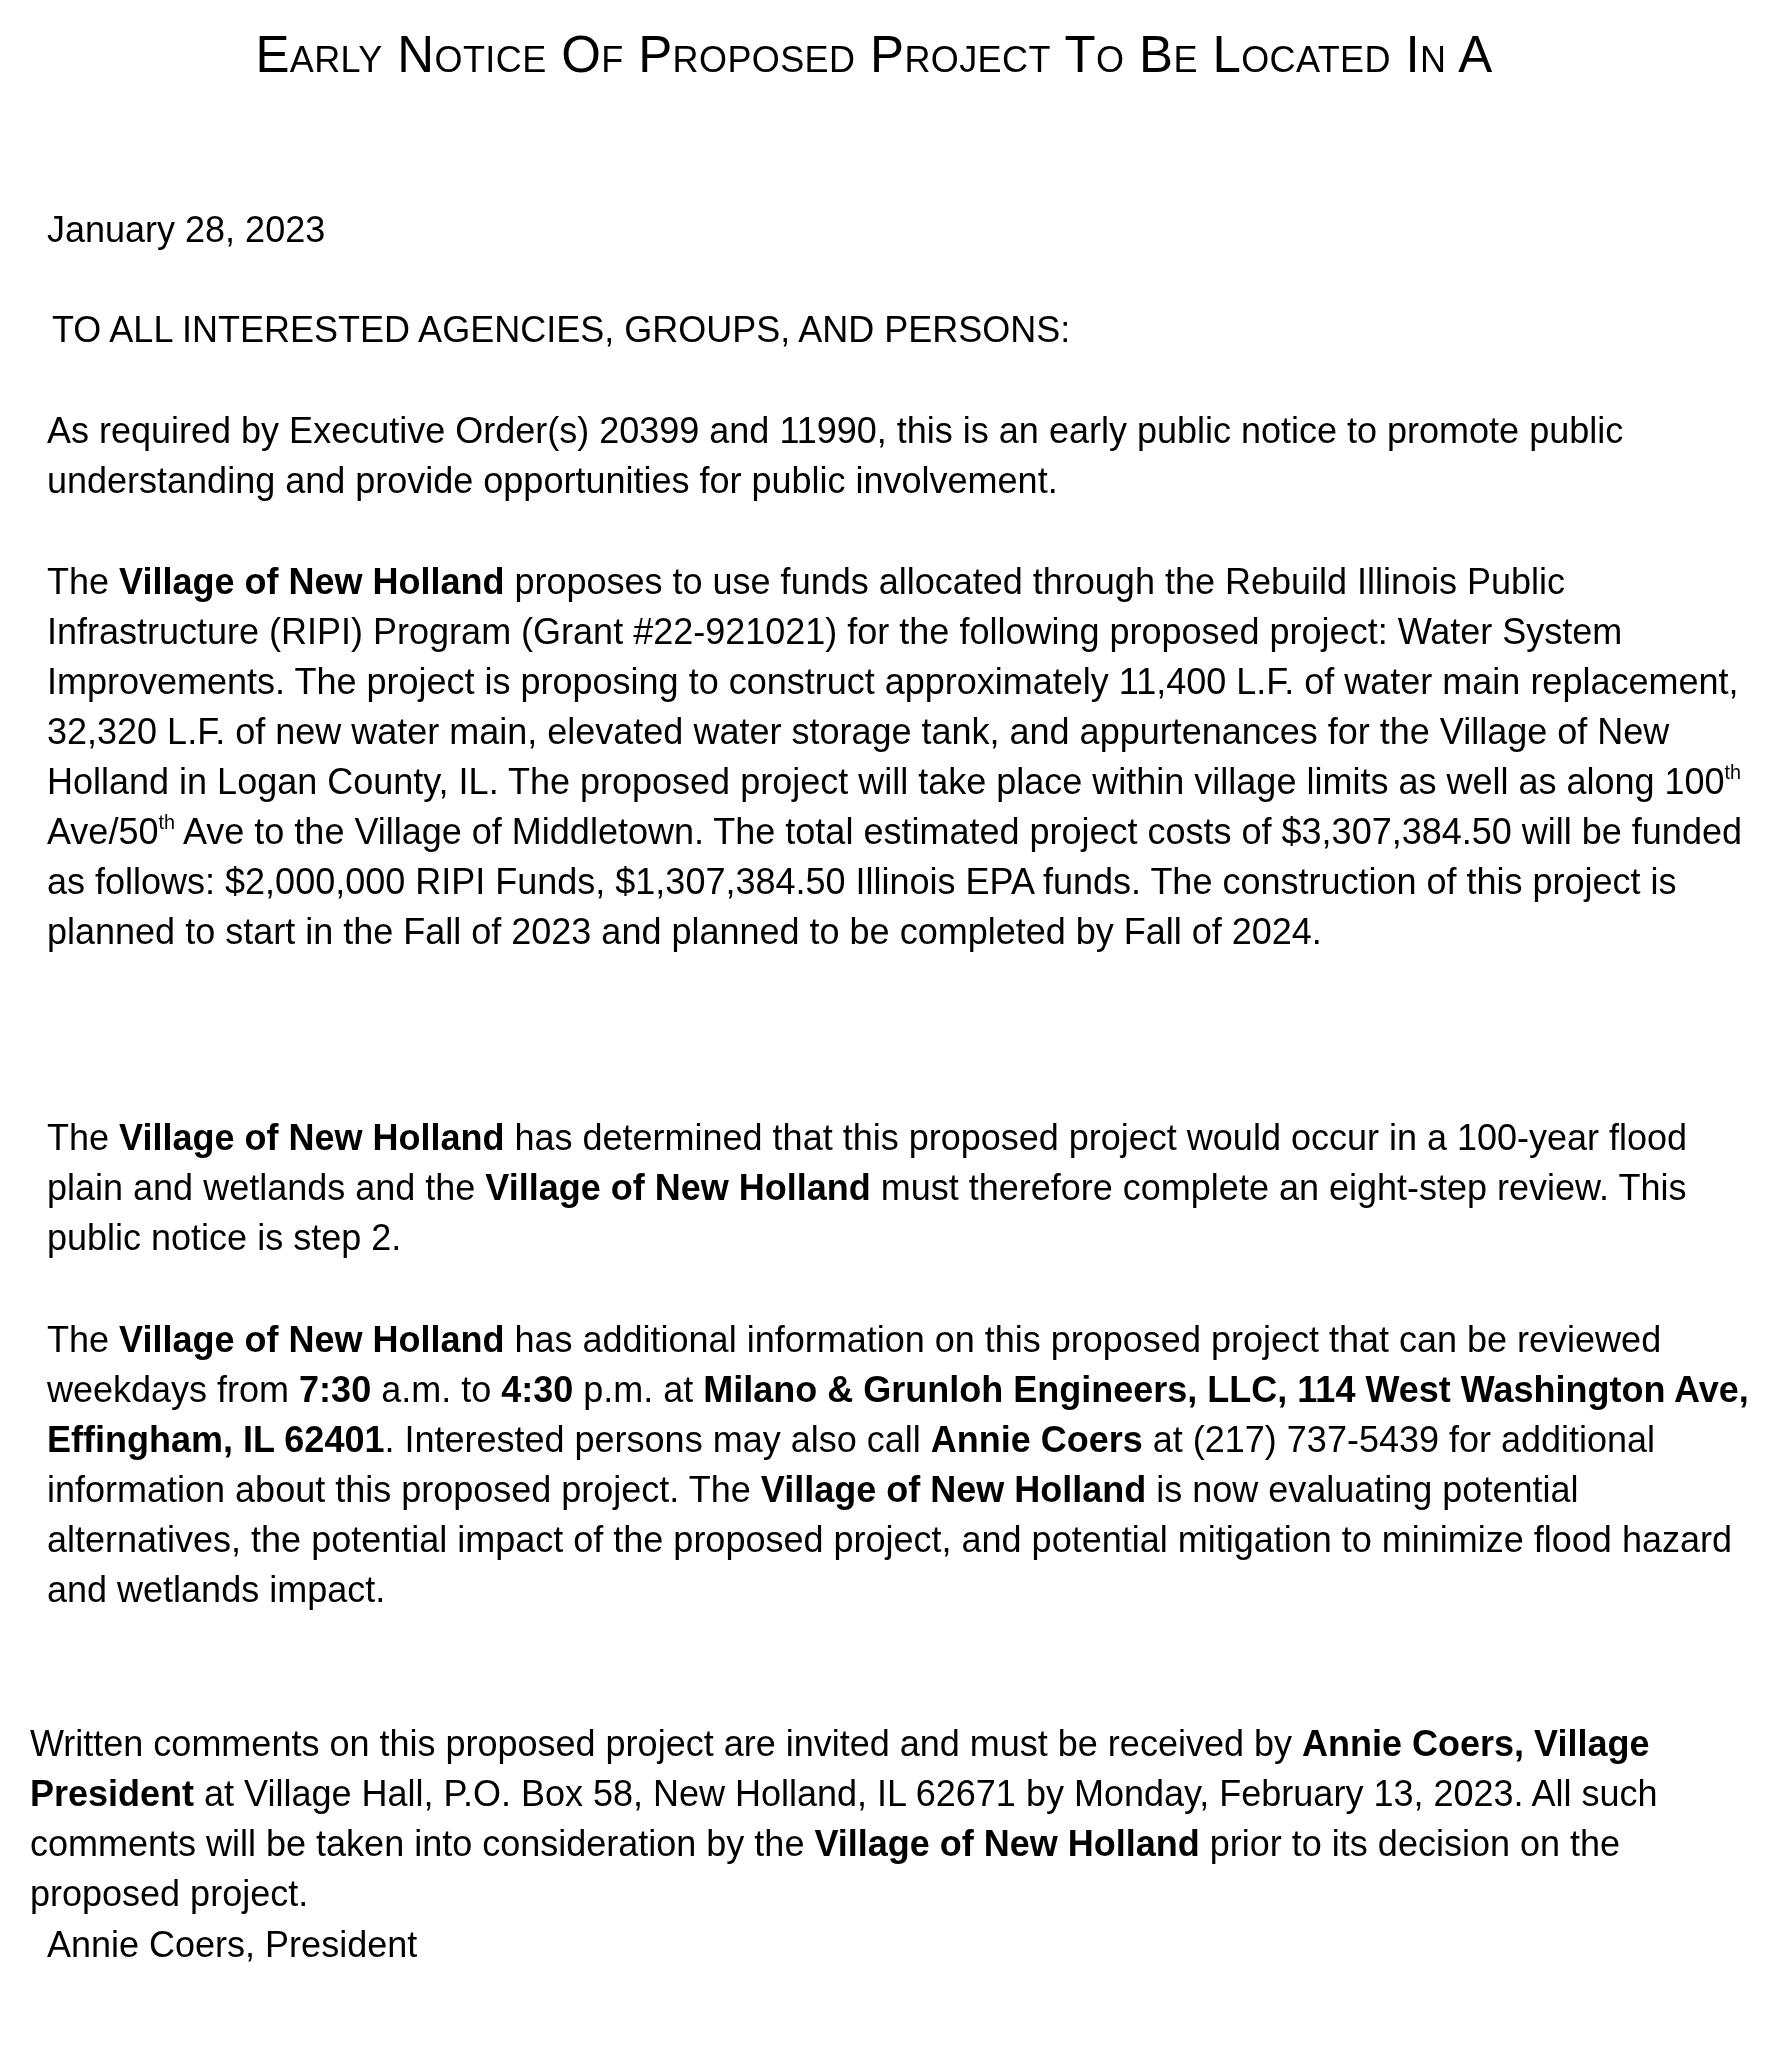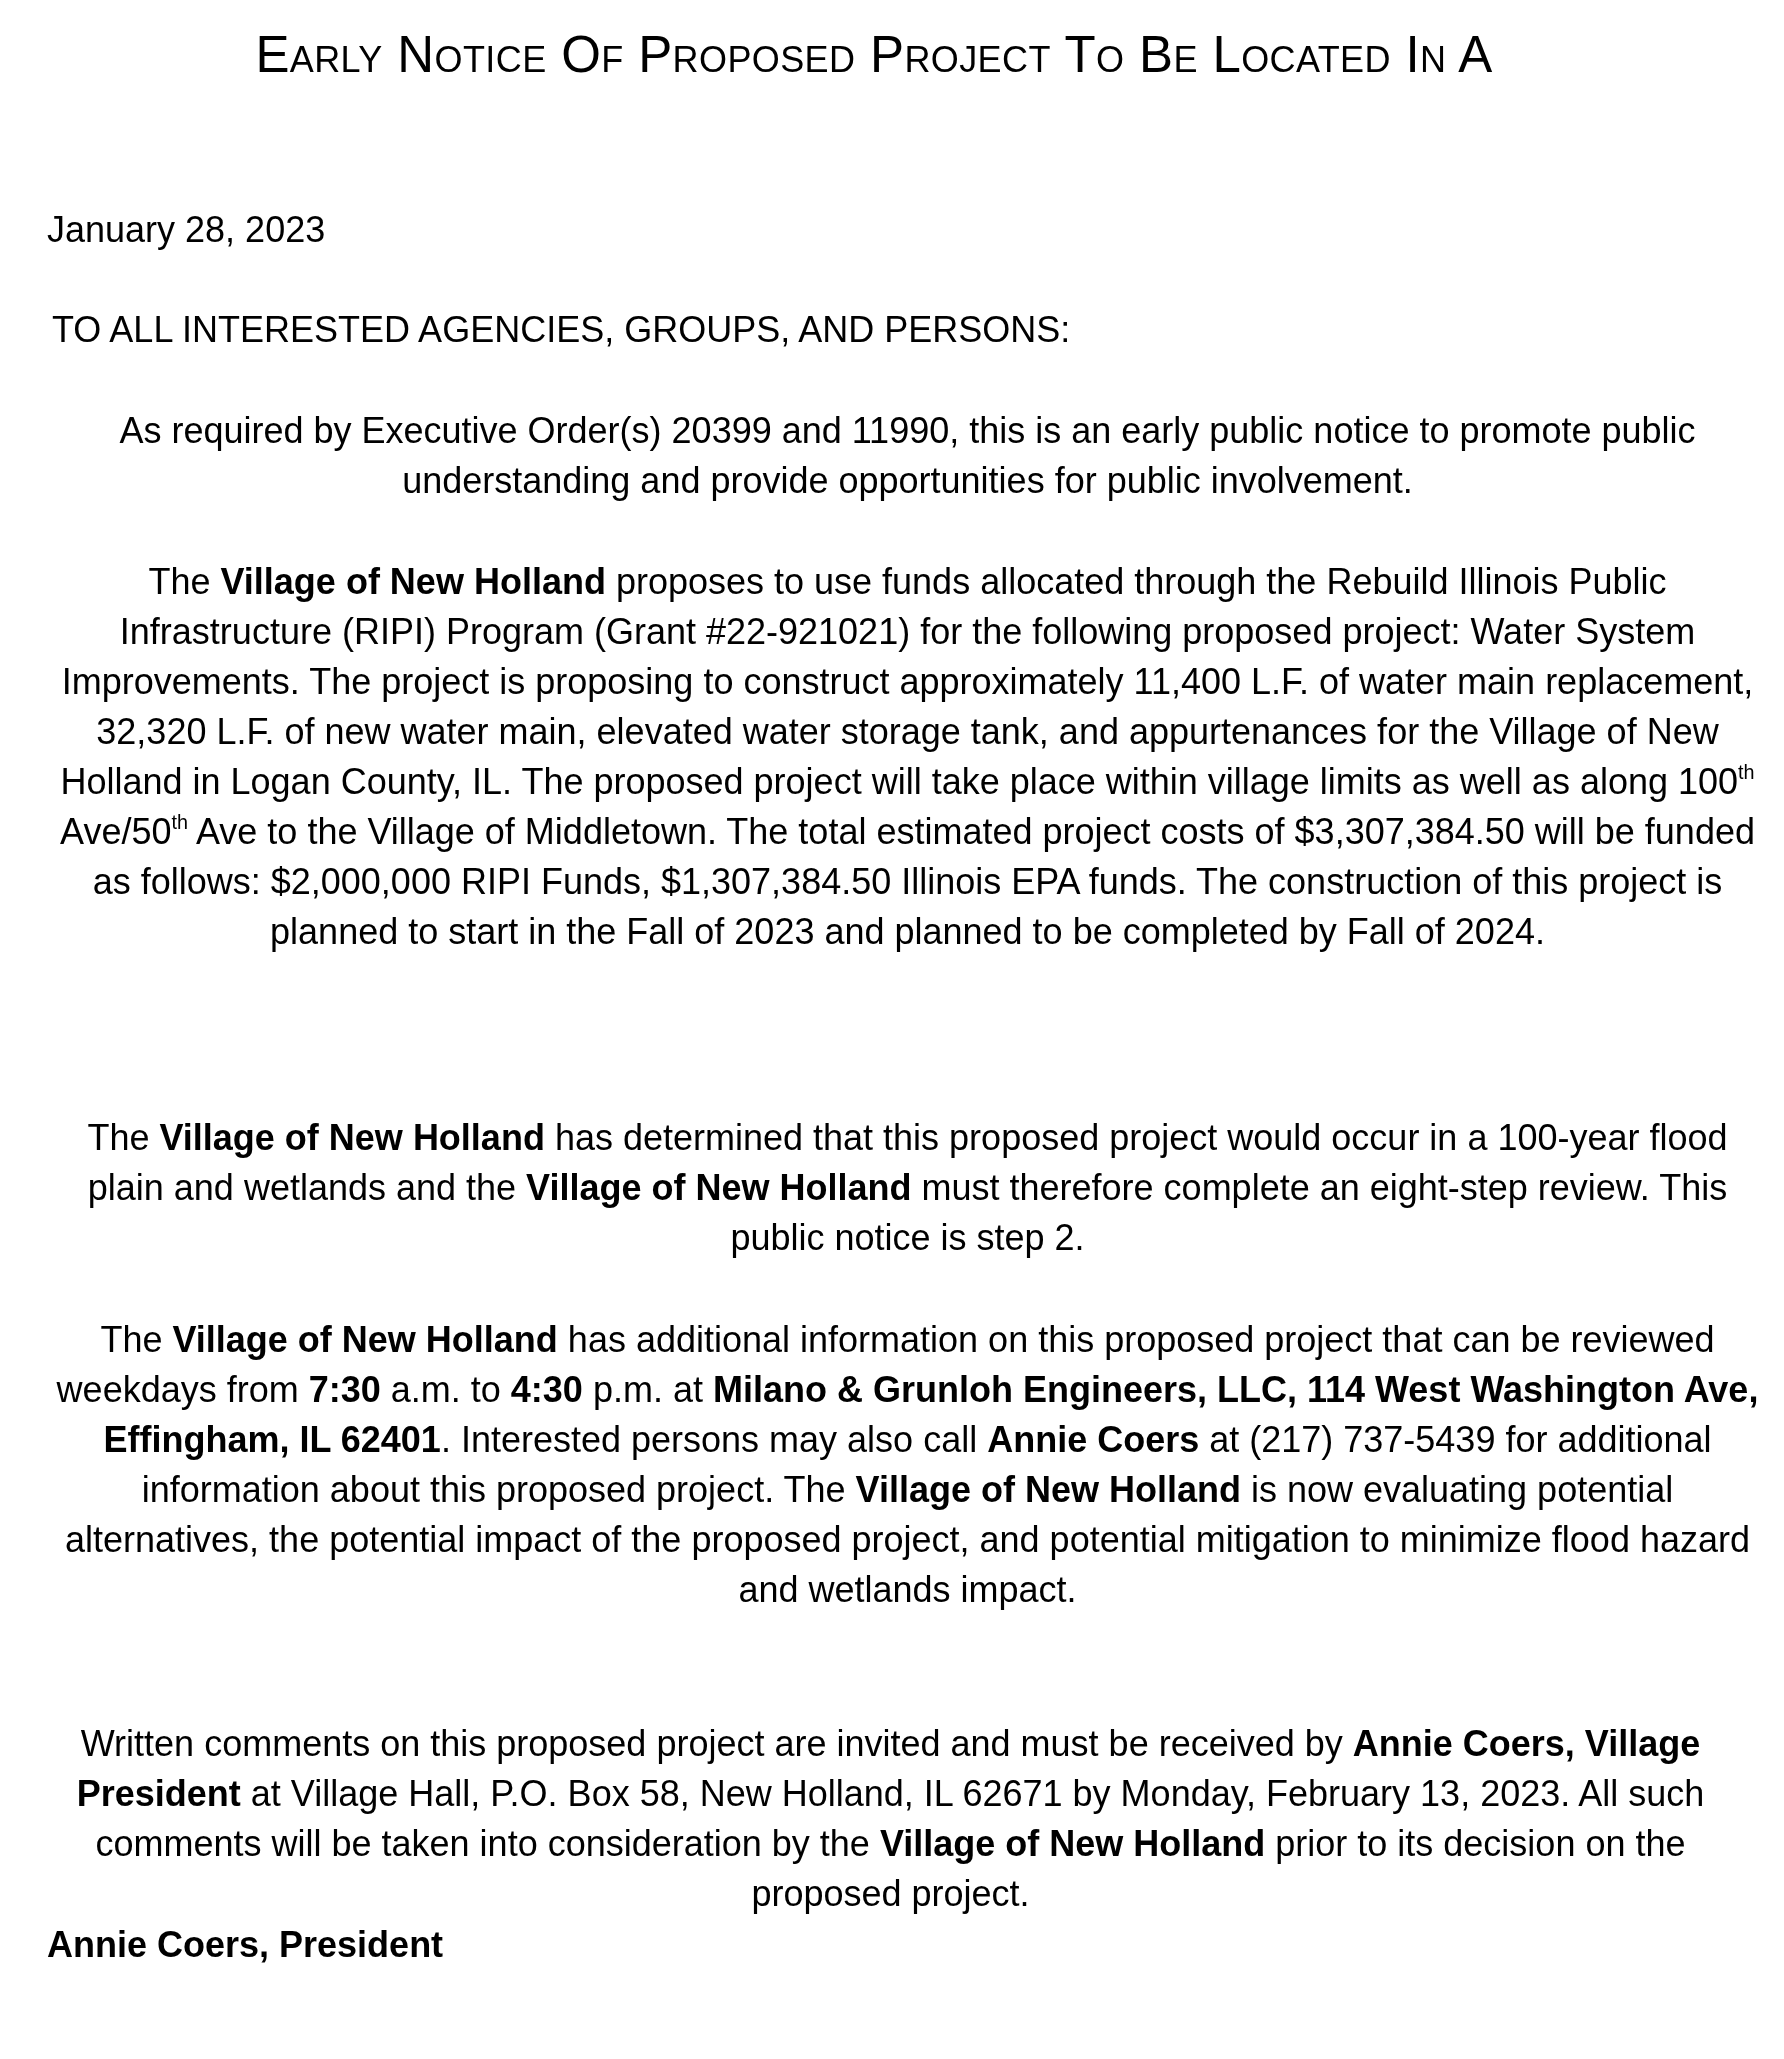--- a/index.html
+++ b/index.html
@@ -25,30 +25,29 @@
     margin: 0;
     padding-top: 22px;
     font-weight: normal;
     letter-spacing: 0.4px;
   }
   .title .line { display: block; }
   .para {
     font-size: 36px;
     line-height: 50px;
     margin: 0;
-    text-align: center;
   }
   .date { position: absolute; left: 47px; top: 205px; }
   .salutation { position: absolute; left: 52px; top: 305px; }
   .p1 { position: absolute; left: 47px; top: 406px; width: 1721px; }
   .p2 { position: absolute; left: 47px; top: 557px; width: 1721px; }
   .p3 { position: absolute; left: 47px; top: 1113px; width: 1721px; }
   .p4 { position: absolute; left: 47px; top: 1315px; width: 1721px; }
   .p5 { position: absolute; left: 30px; top: 1719px; width: 1721px; }
-  .sig { position: absolute; left: 47px; top: 1920px; font-weight: bold; }
+  .sig { position: absolute; left: 47px; top: 1920px; font-weight: normal; }
   b { font-weight: bold; }
   sup { font-size: 0.55em; vertical-align: 0.75em; line-height: 0; }
 </style>
 </head>
 <body>
 
 <div class="page">
 
   <h1 class="title">
     <span class="line">Early Notice Of Proposed Project To Be Located In A</span>

